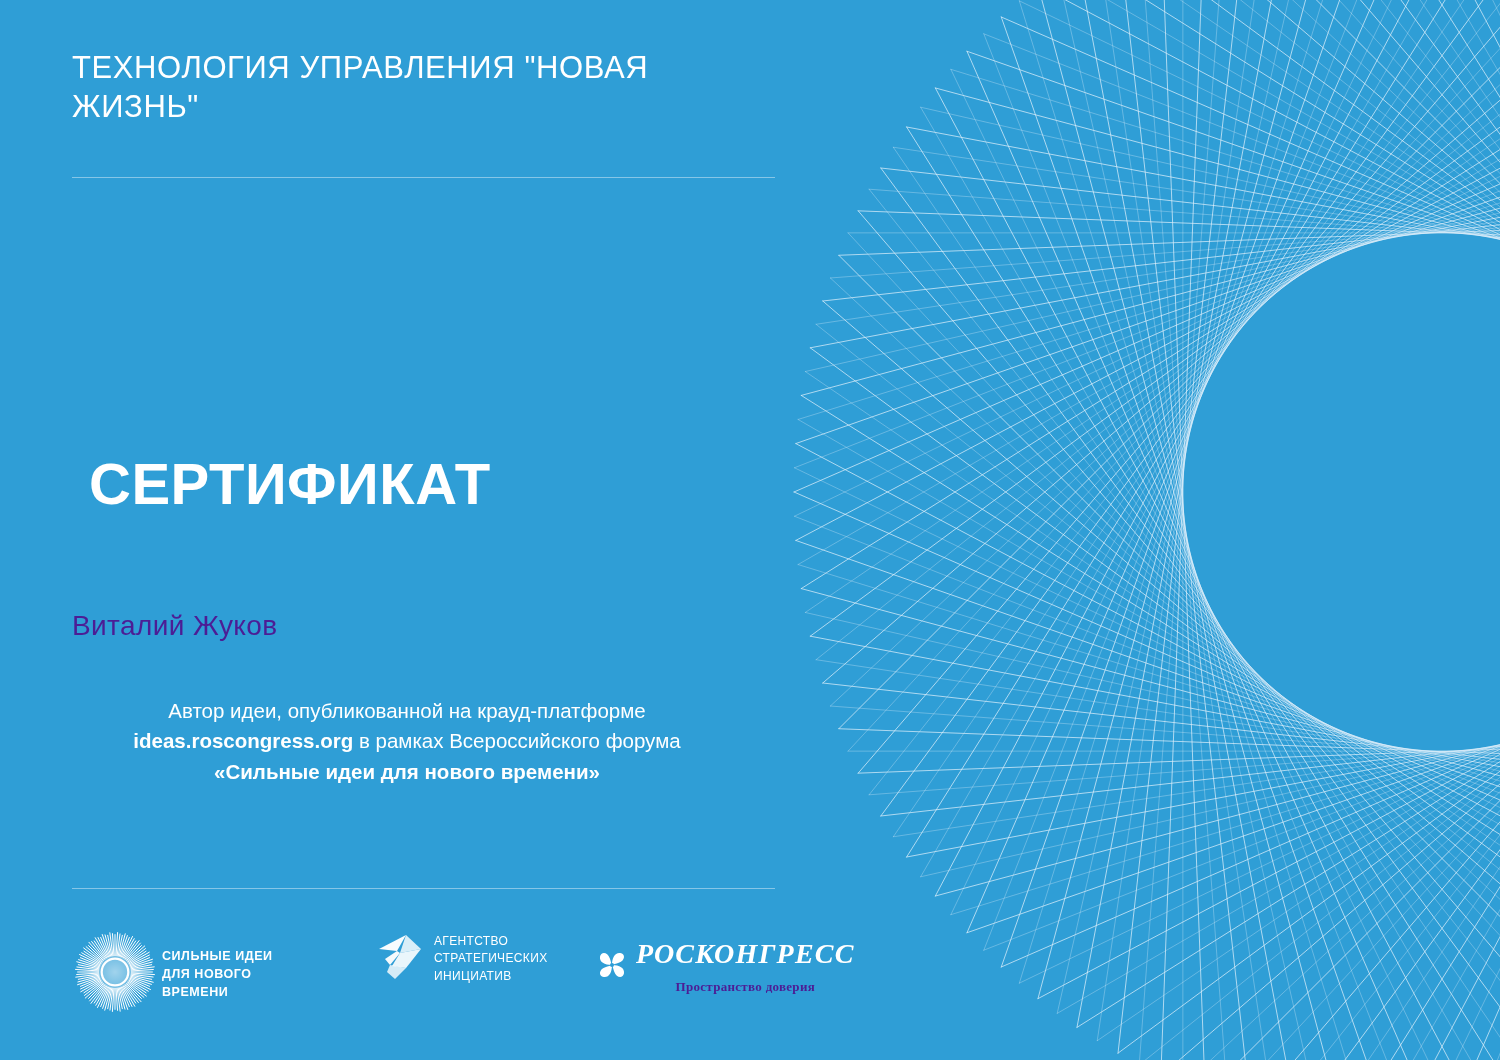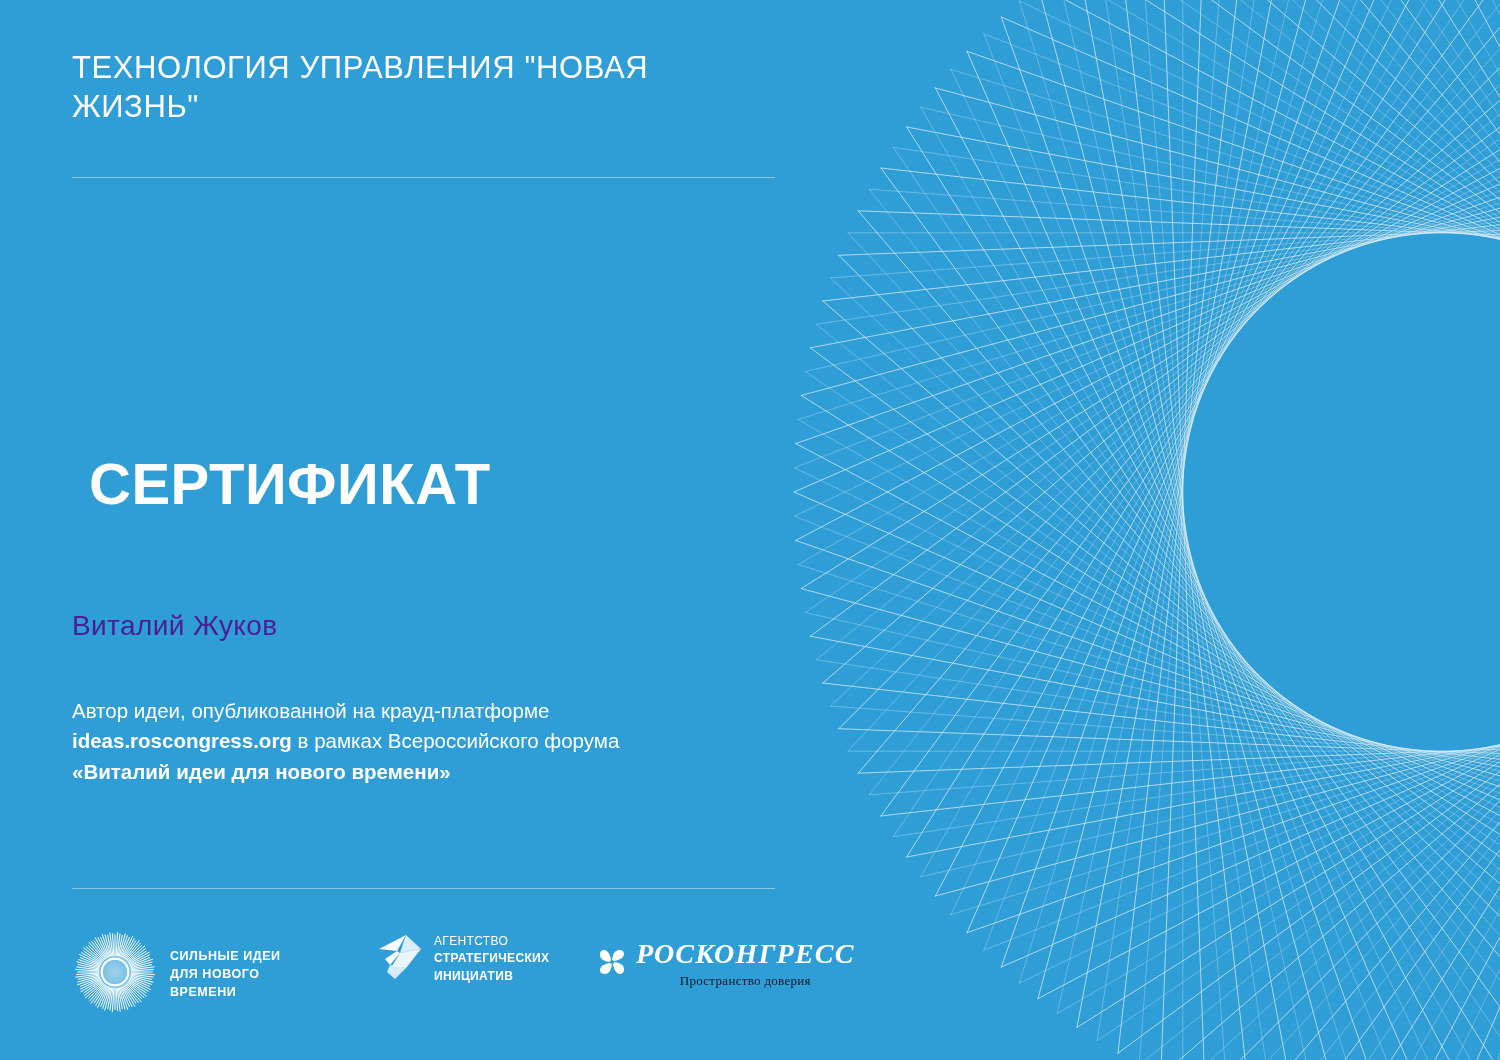--- a/index.html
+++ b/index.html
@@ -93,20 +93,21 @@
   .body-text {
     position: absolute;
     top: 696px;
     left: 0;
     width: 670px;
     margin: 0;
     color: #ffffff;
     font-size: 20.5px;
     font-weight: 400;
     line-height: 1.48;
+    text-align: center;
   }
   .body-text .strong { font-weight: 700; }
   .body-text .forum-name { font-weight: 700; display: block; }
 
   
   .logos {
     position: absolute;
     top: 925px;
     left: 0;
     height: 100px;
@@ -124,56 +125,56 @@
   #logo-rc     { left: 525px; top: 15px; }
 
   .logo-mark { flex: 0 0 auto; }
 
   .logo-text {
     color: #ffffff;
     text-transform: uppercase;
   }
 
   .sidea-text {
-    margin-left: 12px;
+    margin-left: 4px;
     font-size: 12.5px;
     font-weight: 700;
     line-height: 1.45;
     letter-spacing: 0.55px;
     white-space: pre-line;
   }
 
   .asi-text {
     margin-left: 9px;
     font-size: 12px;
     line-height: 1.42;
     letter-spacing: 0.35px;
   }
   .asi-text .l1 { font-weight: 400; display: block; }
   .asi-text .l2,
-  .asi-text .l3 { font-weight: 700; display: block; }
+  .asi-text .l3 { font-weight: 400; display: block; }
 
   .rc-block { margin-left: 9px; }
   .rc-name {
     color: #ffffff;
     font-family: "Liberation Serif", serif;
     font-size: 28px;
     font-weight: 700;
     letter-spacing: 1.2px;
     line-height: 1;
     text-transform: uppercase;
   }
   .rc-tag {
-    color: #0f172a;
+    color: #4c1d95;
     font-family: "Liberation Serif", serif;
     font-size: 13px;
-    font-weight: 400;
+    font-weight: 700;
     letter-spacing: 0.3px;
     line-height: 1;
-    margin-top: 6px;
+    margin-top: 12px;
     text-align: center;
   }
 </style>
 </head>
 <body>
 
 <div id="certificate">
 
   <svg id="string-art" viewBox="0 0 1500 1060" preserveAspectRatio="none" aria-hidden="true">
     <g id="string-art-lines" fill="none" stroke-linecap="round">
@@ -185,21 +186,21 @@
   <div class="content">
 
     <h1 class="header-title">ТЕХНОЛОГИЯ УПРАВЛЕНИЯ "НОВАЯ ЖИЗНЬ"</h1>
 
     <div class="rule rule-top"></div>
 
     <div class="cert-word">СЕРТИФИКАТ</div>
 
     <div class="recipient">Виталий Жуков</div>
 
-    <p class="body-text"><span>Автор идеи, опубликованной на крауд-платформе </span><span class="strong">ideas.roscongress.org</span><span> в рамках Всероссийского форума</span><span class="forum-name">«Виталий идеи для нового времени»</span></p>
+    <p class="body-text"><span>Автор идеи, опубликованной на крауд-платформе </span><span class="strong">ideas.roscongress.org</span><span> в рамках Всероссийского форума</span><span class="forum-name">«Сильные идеи для нового времени»</span></p>
 
     <div class="rule rule-bottom"></div>
 
     <div class="logos">
 
       <div class="logo" id="logo-sidea">
         <span class="logo-mark">
           <svg width="86" height="86" viewBox="0 0 100 100" aria-hidden="true">
             <defs>
               <radialGradient id="burstGlow" cx="50%" cy="50%" r="50%">

